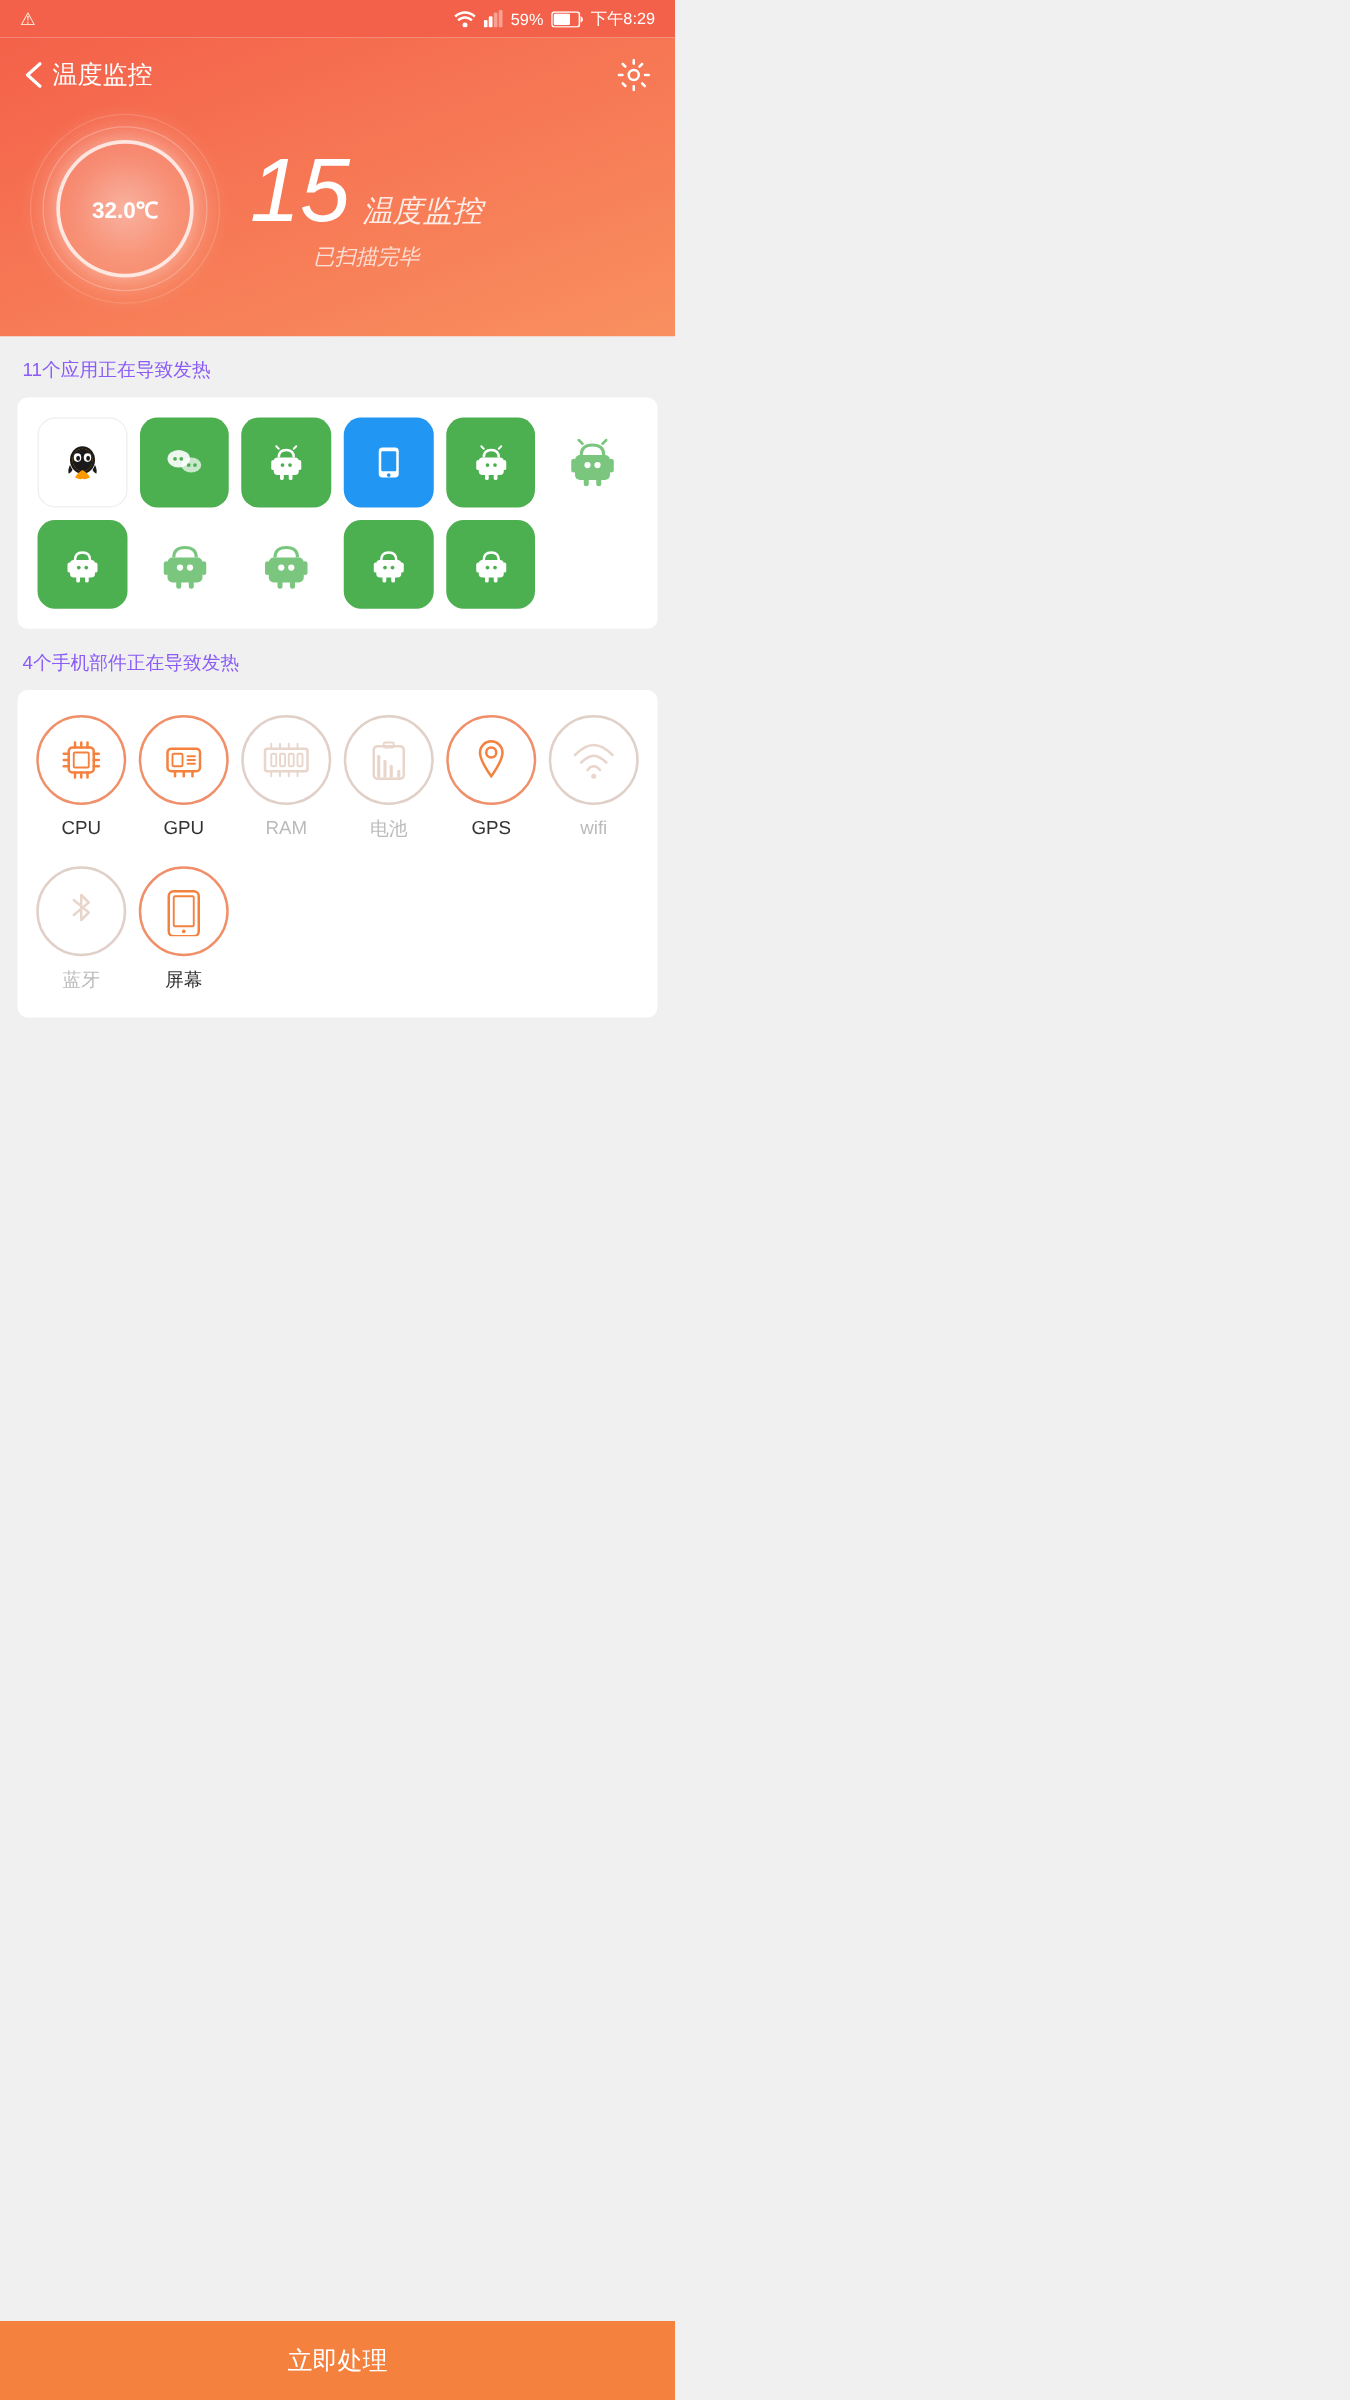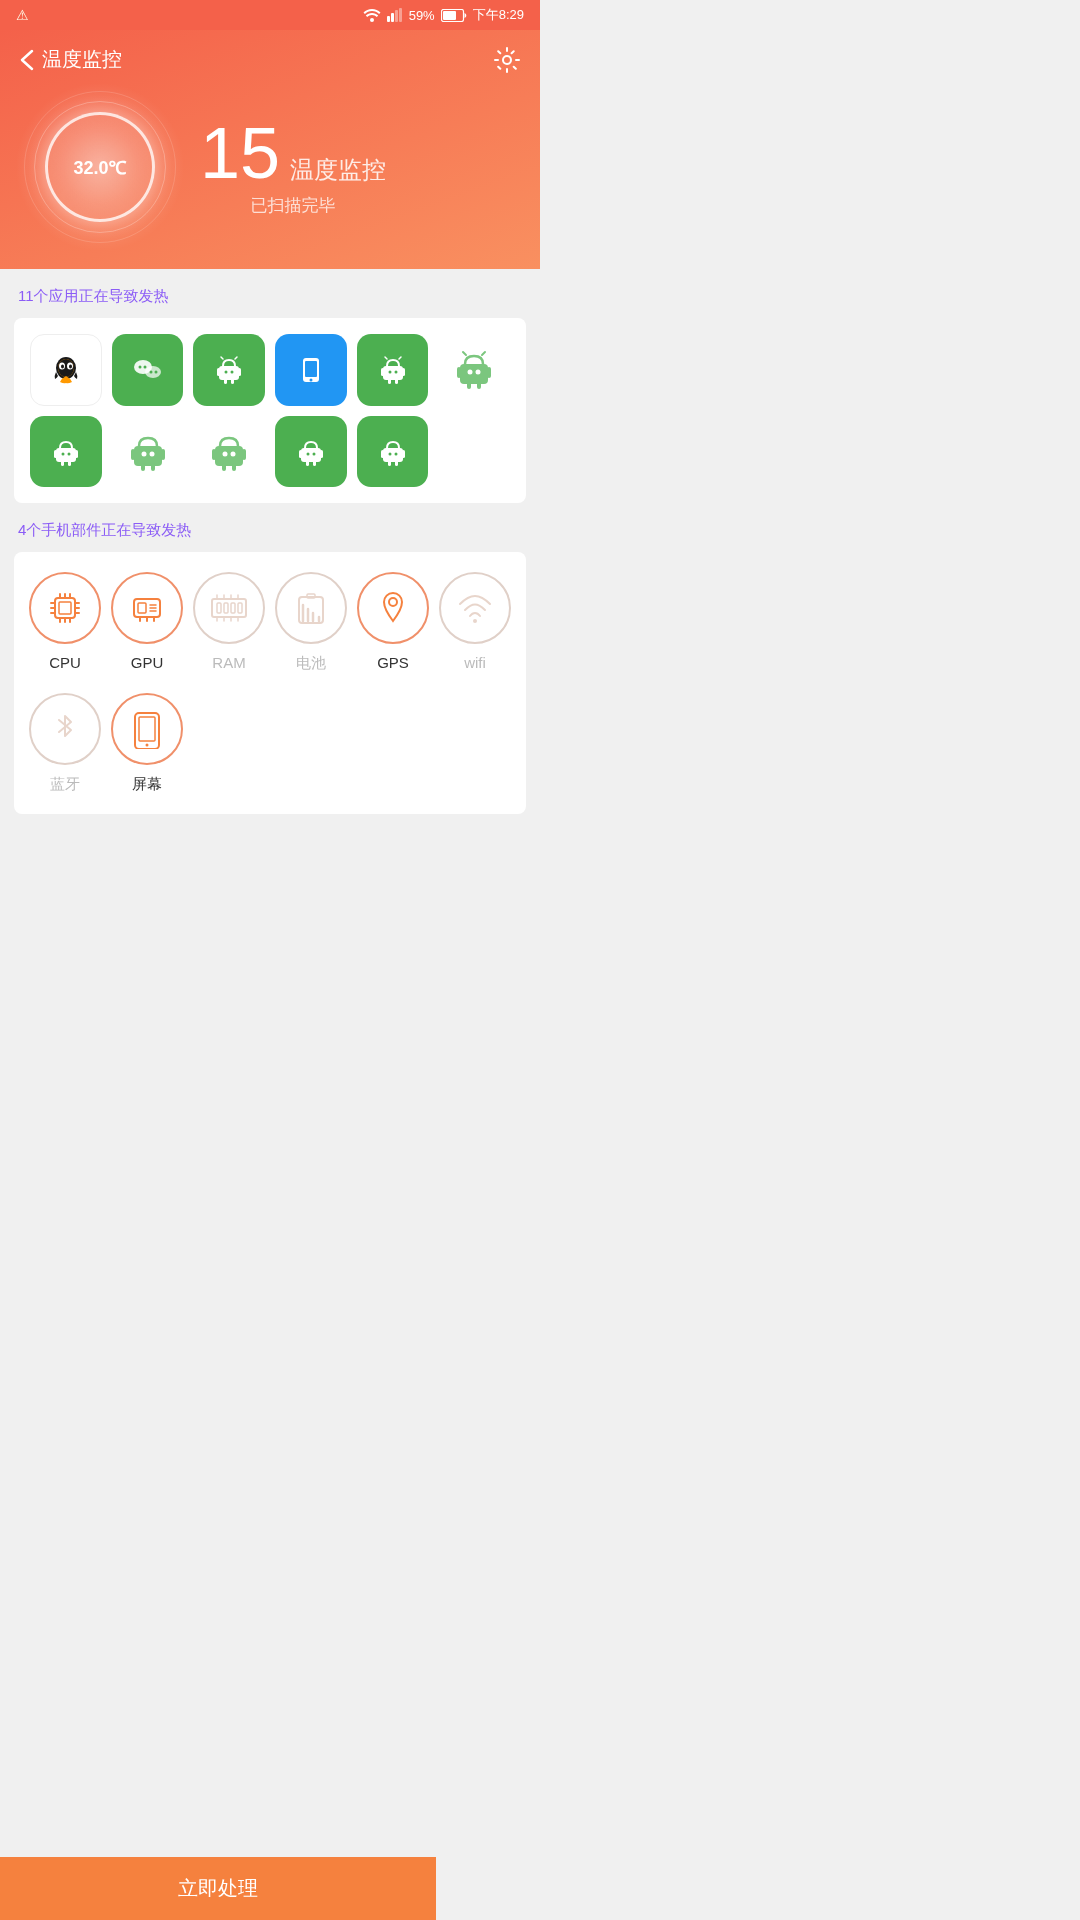--- a/index.html
+++ b/index.html
@@ -108,20 +108,21 @@
       content: '';
       position: absolute;
       width: 150px;
       height: 150px;
       border-radius: 50%;
       border: 1px solid rgba(255,255,255,0.15);
     }
 
     .temp-info {
       color: white;
+      font-style: italic;
     }
     .temp-count-row {
       display: flex;
       align-items: baseline;
       gap: 10px;
     }
     .temp-count-num {
       font-size: 72px;
       font-weight: 300;
       line-height: 1;
@@ -218,21 +219,21 @@
     }
     .component-label.inactive {
       color: #bbb;
     }
 
     
     .bottom-btn {
       position: fixed;
       bottom: 0;
       left: 0;
-      width: 436px;
+      width: 540px;
       background: #f5813e;
       color: white;
       font-size: 20px;
       text-align: center;
       padding: 18px;
       cursor: pointer;
       z-index: 100;
     }
 
     

